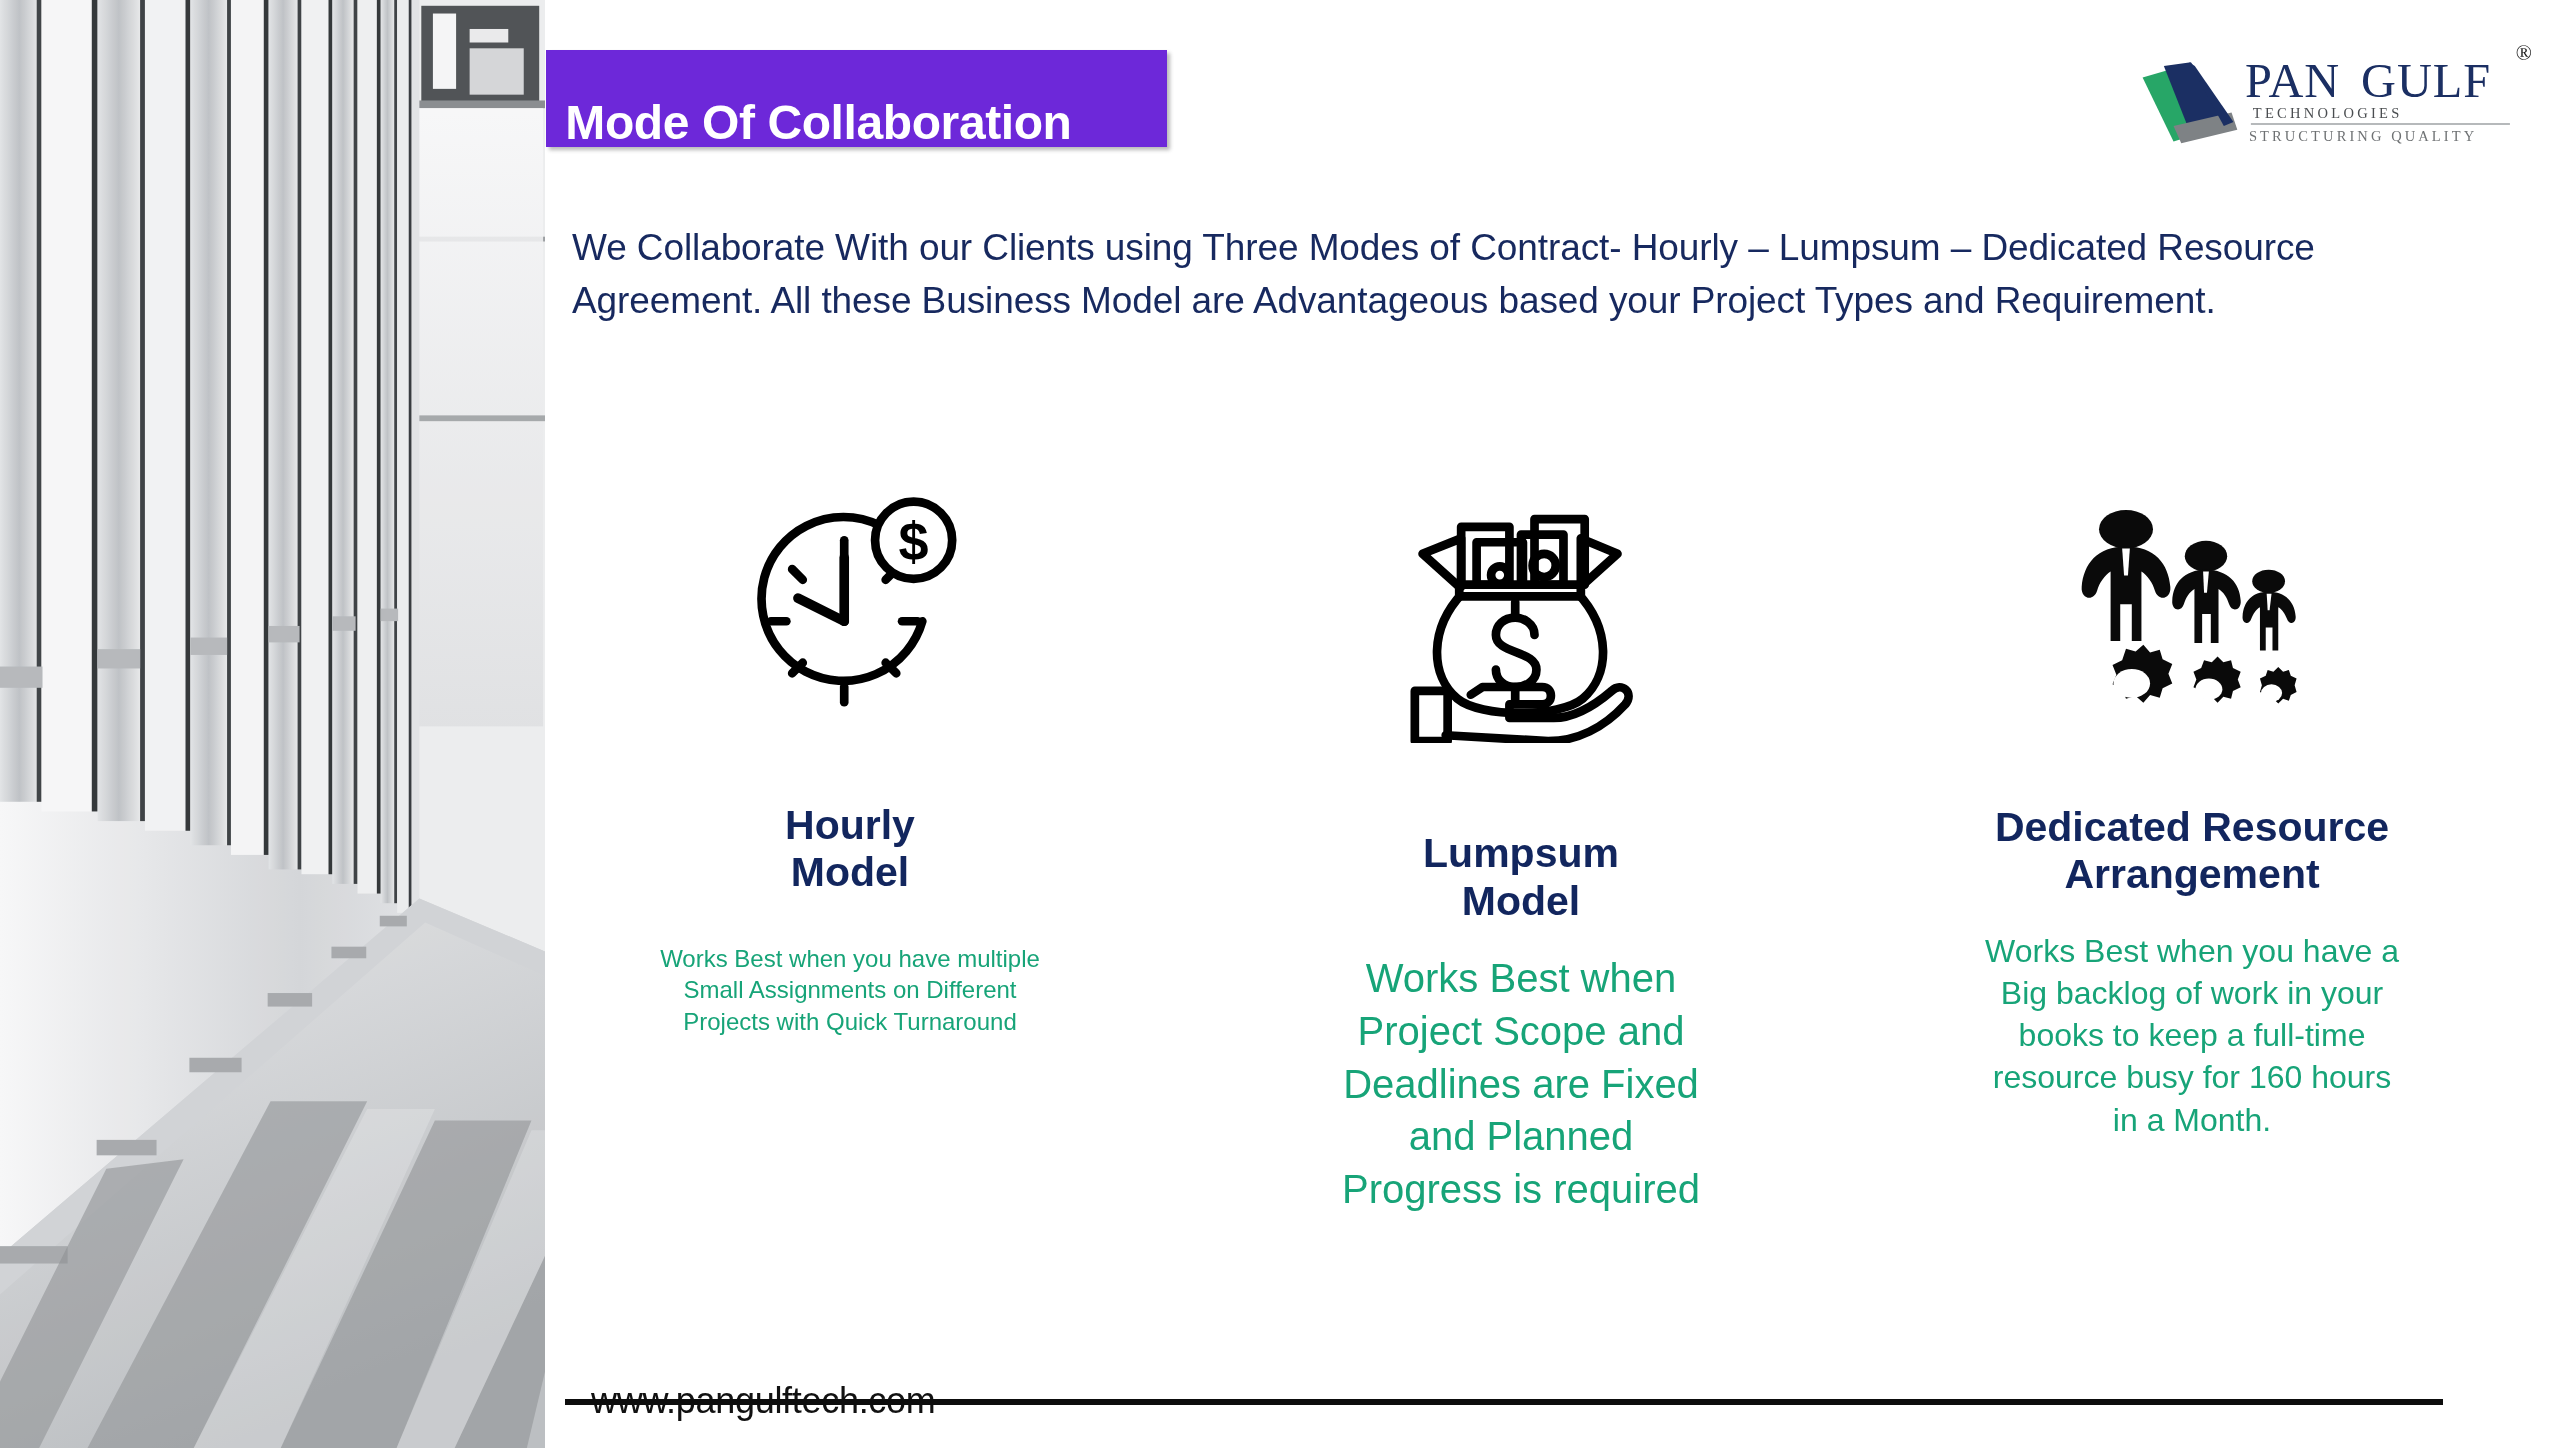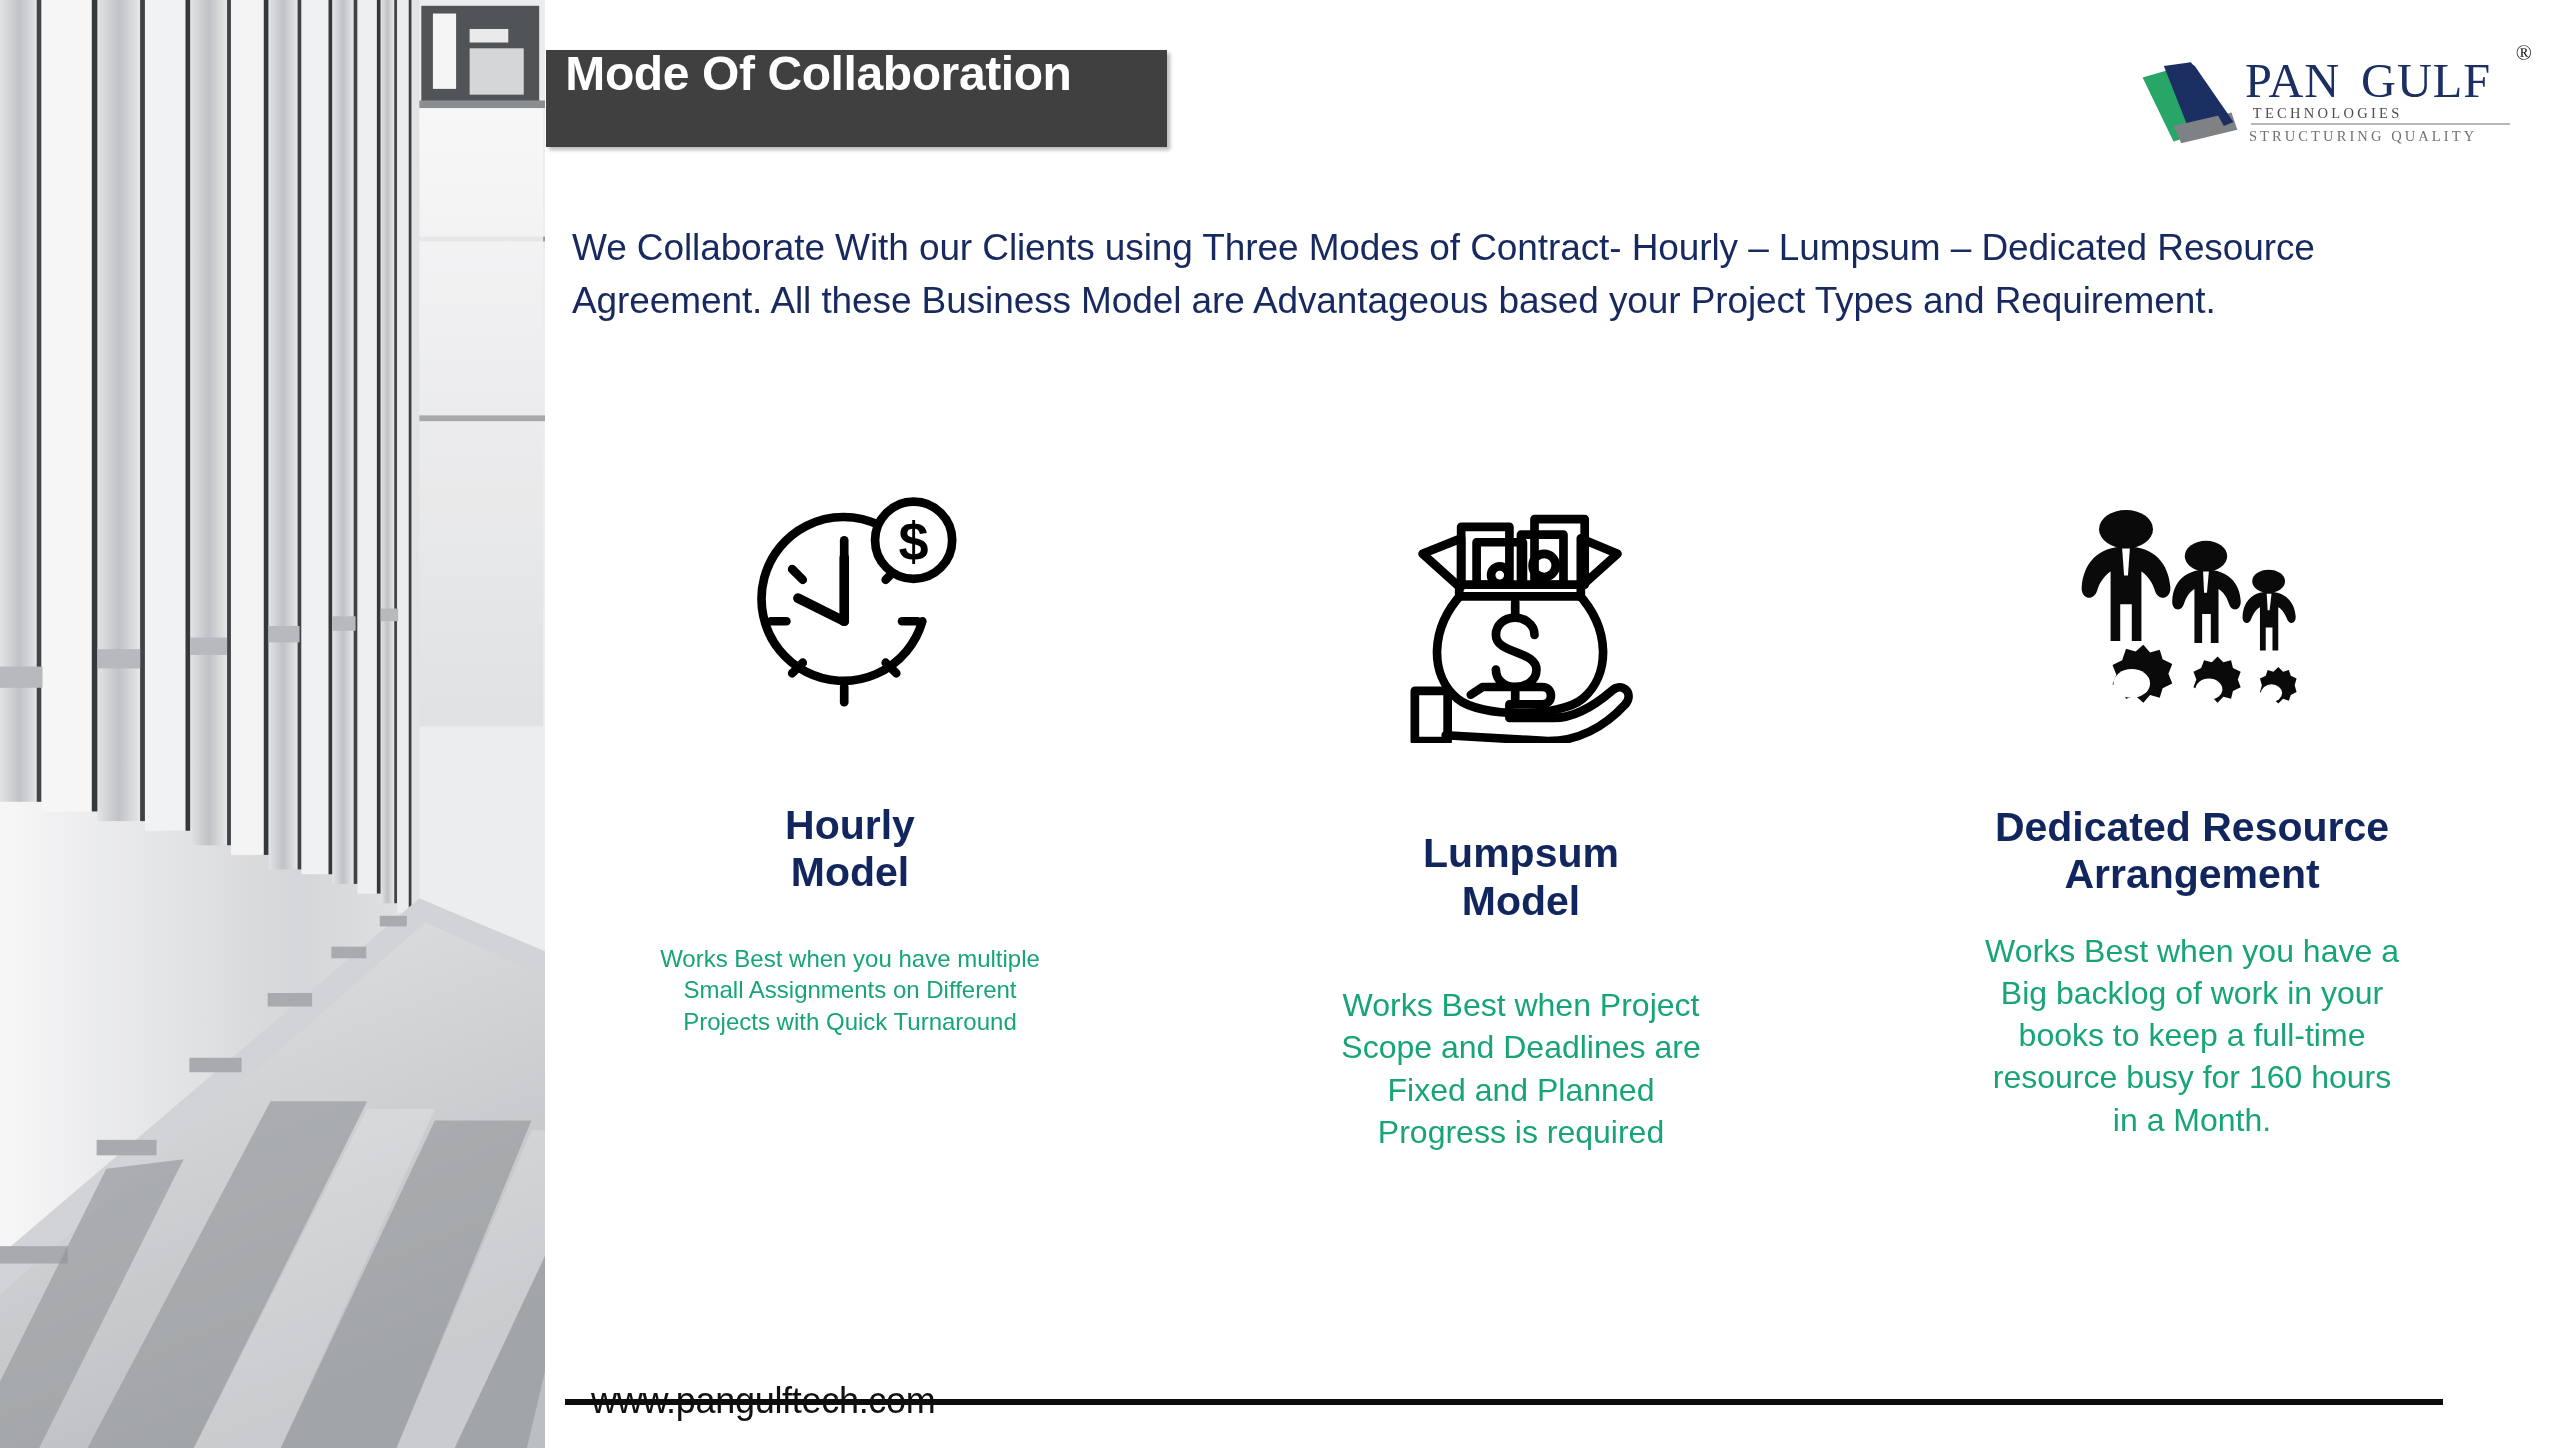--- a/index.html
+++ b/index.html
@@ -33,24 +33,24 @@
   }
   .photo-strip svg { display: block; width: 545px; height: 1449px; }
 
   
   .title-banner {
     position: absolute;
     left: 546px;
     top: 50px;
     width: 621px;
     height: 97px;
-    background: #404040;
+    background: #6d28d9;
     box-shadow: 2.9px 2.9px 3.9px rgba(0,0,0,0.28);
     display: flex;
-    align-items: flex-start;
+    align-items: flex-end;
     padding-left: 19.3px;
     box-sizing: border-box;
   }
   .title-banner .title-text {
     color: #ffffff;
     font-size: 48px;
     font-weight: bold;
     letter-spacing: -0.4px;
     line-height: 1;
     white-space: nowrap;
@@ -115,21 +115,21 @@
     line-height: 1.32;
   }
 
   
   .col-hourly .col-icon { height: 359px; }
   .col-hourly .col-heading { font-size: 41px; margin-top: 7.7px; width: 406px; }
   .col-hourly .col-desc { font-size: 24px; margin-top: 46px; width: 386px; }
 
   .col-lumpsum .col-icon { height: 367px; }
   .col-lumpsum .col-heading { font-size: 41px; margin-top: 28px; width: 406px; }
-  .col-lumpsum .col-desc { font-size: 32px; margin-top: 59px; width: 386px; }
+  .col-lumpsum .col-desc { font-size: 40px; margin-top: 27px; width: 386px; }
 
   .col-dedicated .col-icon { height: 357px; }
   .col-dedicated .col-heading { font-size: 41px; margin-top: 11.6px; width: 454px; }
   .col-dedicated .col-desc { font-size: 32px; margin-top: 31px; width: 415px; }
 
   
   .footer-url {
     position: absolute;
     left: 591px;
     top: 1380px;

